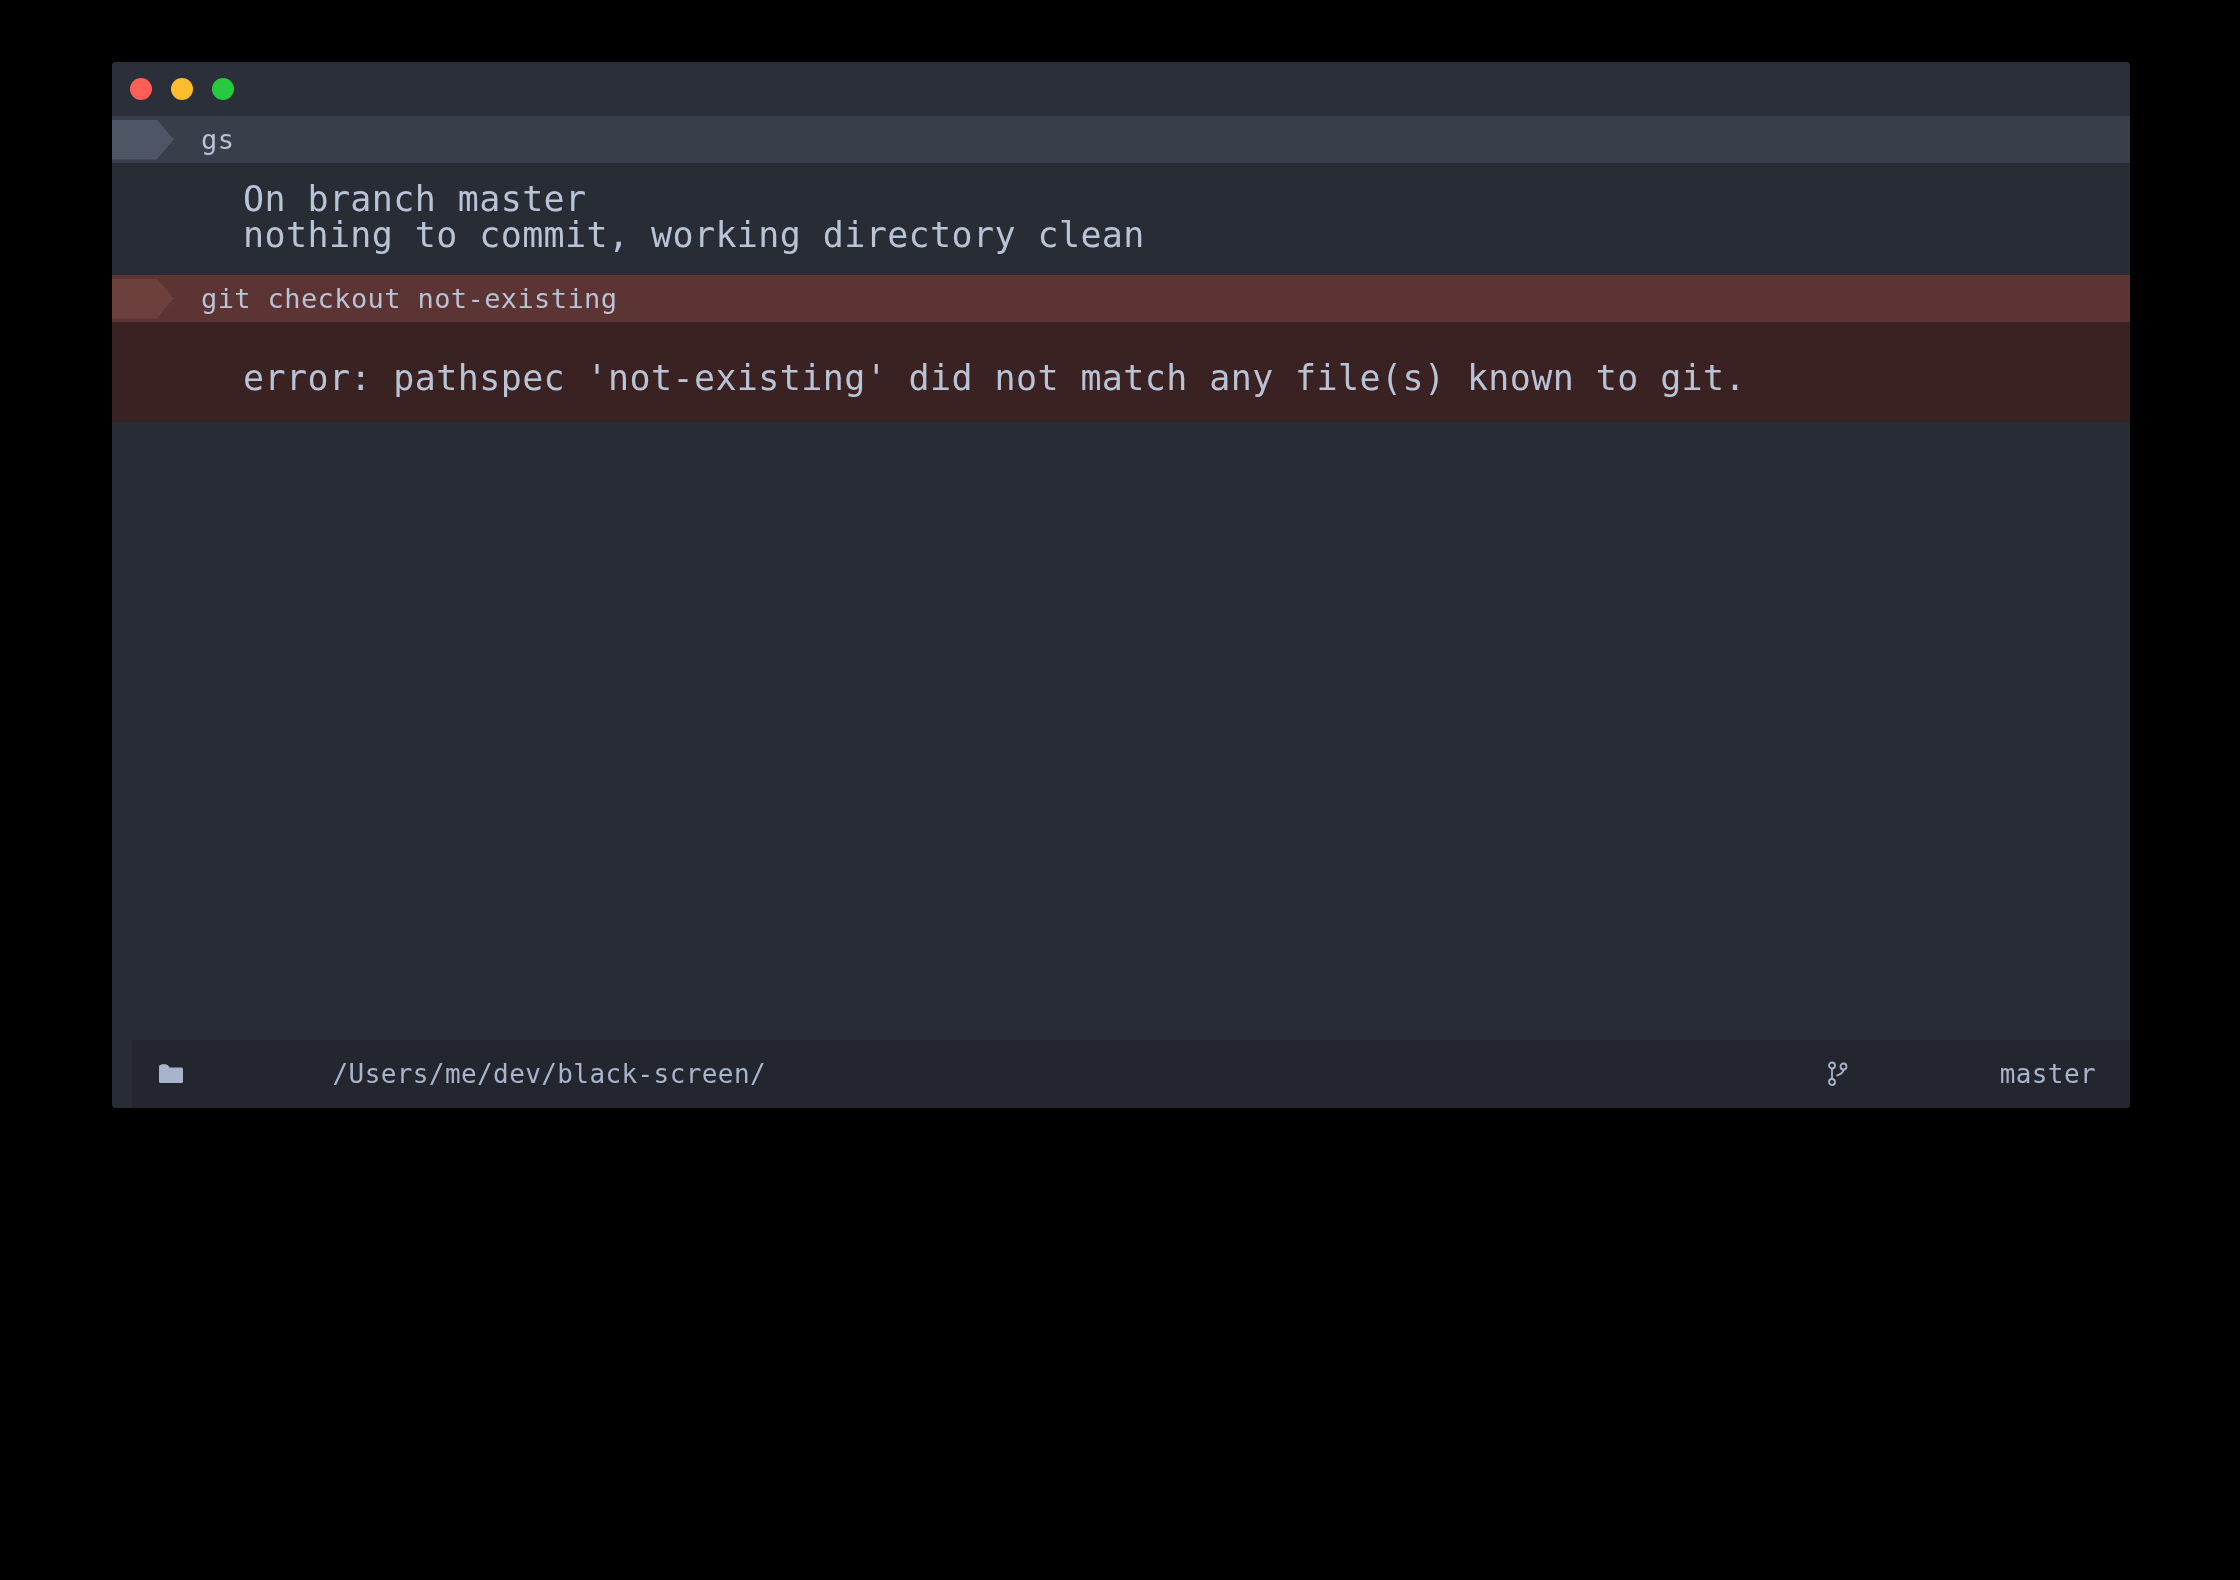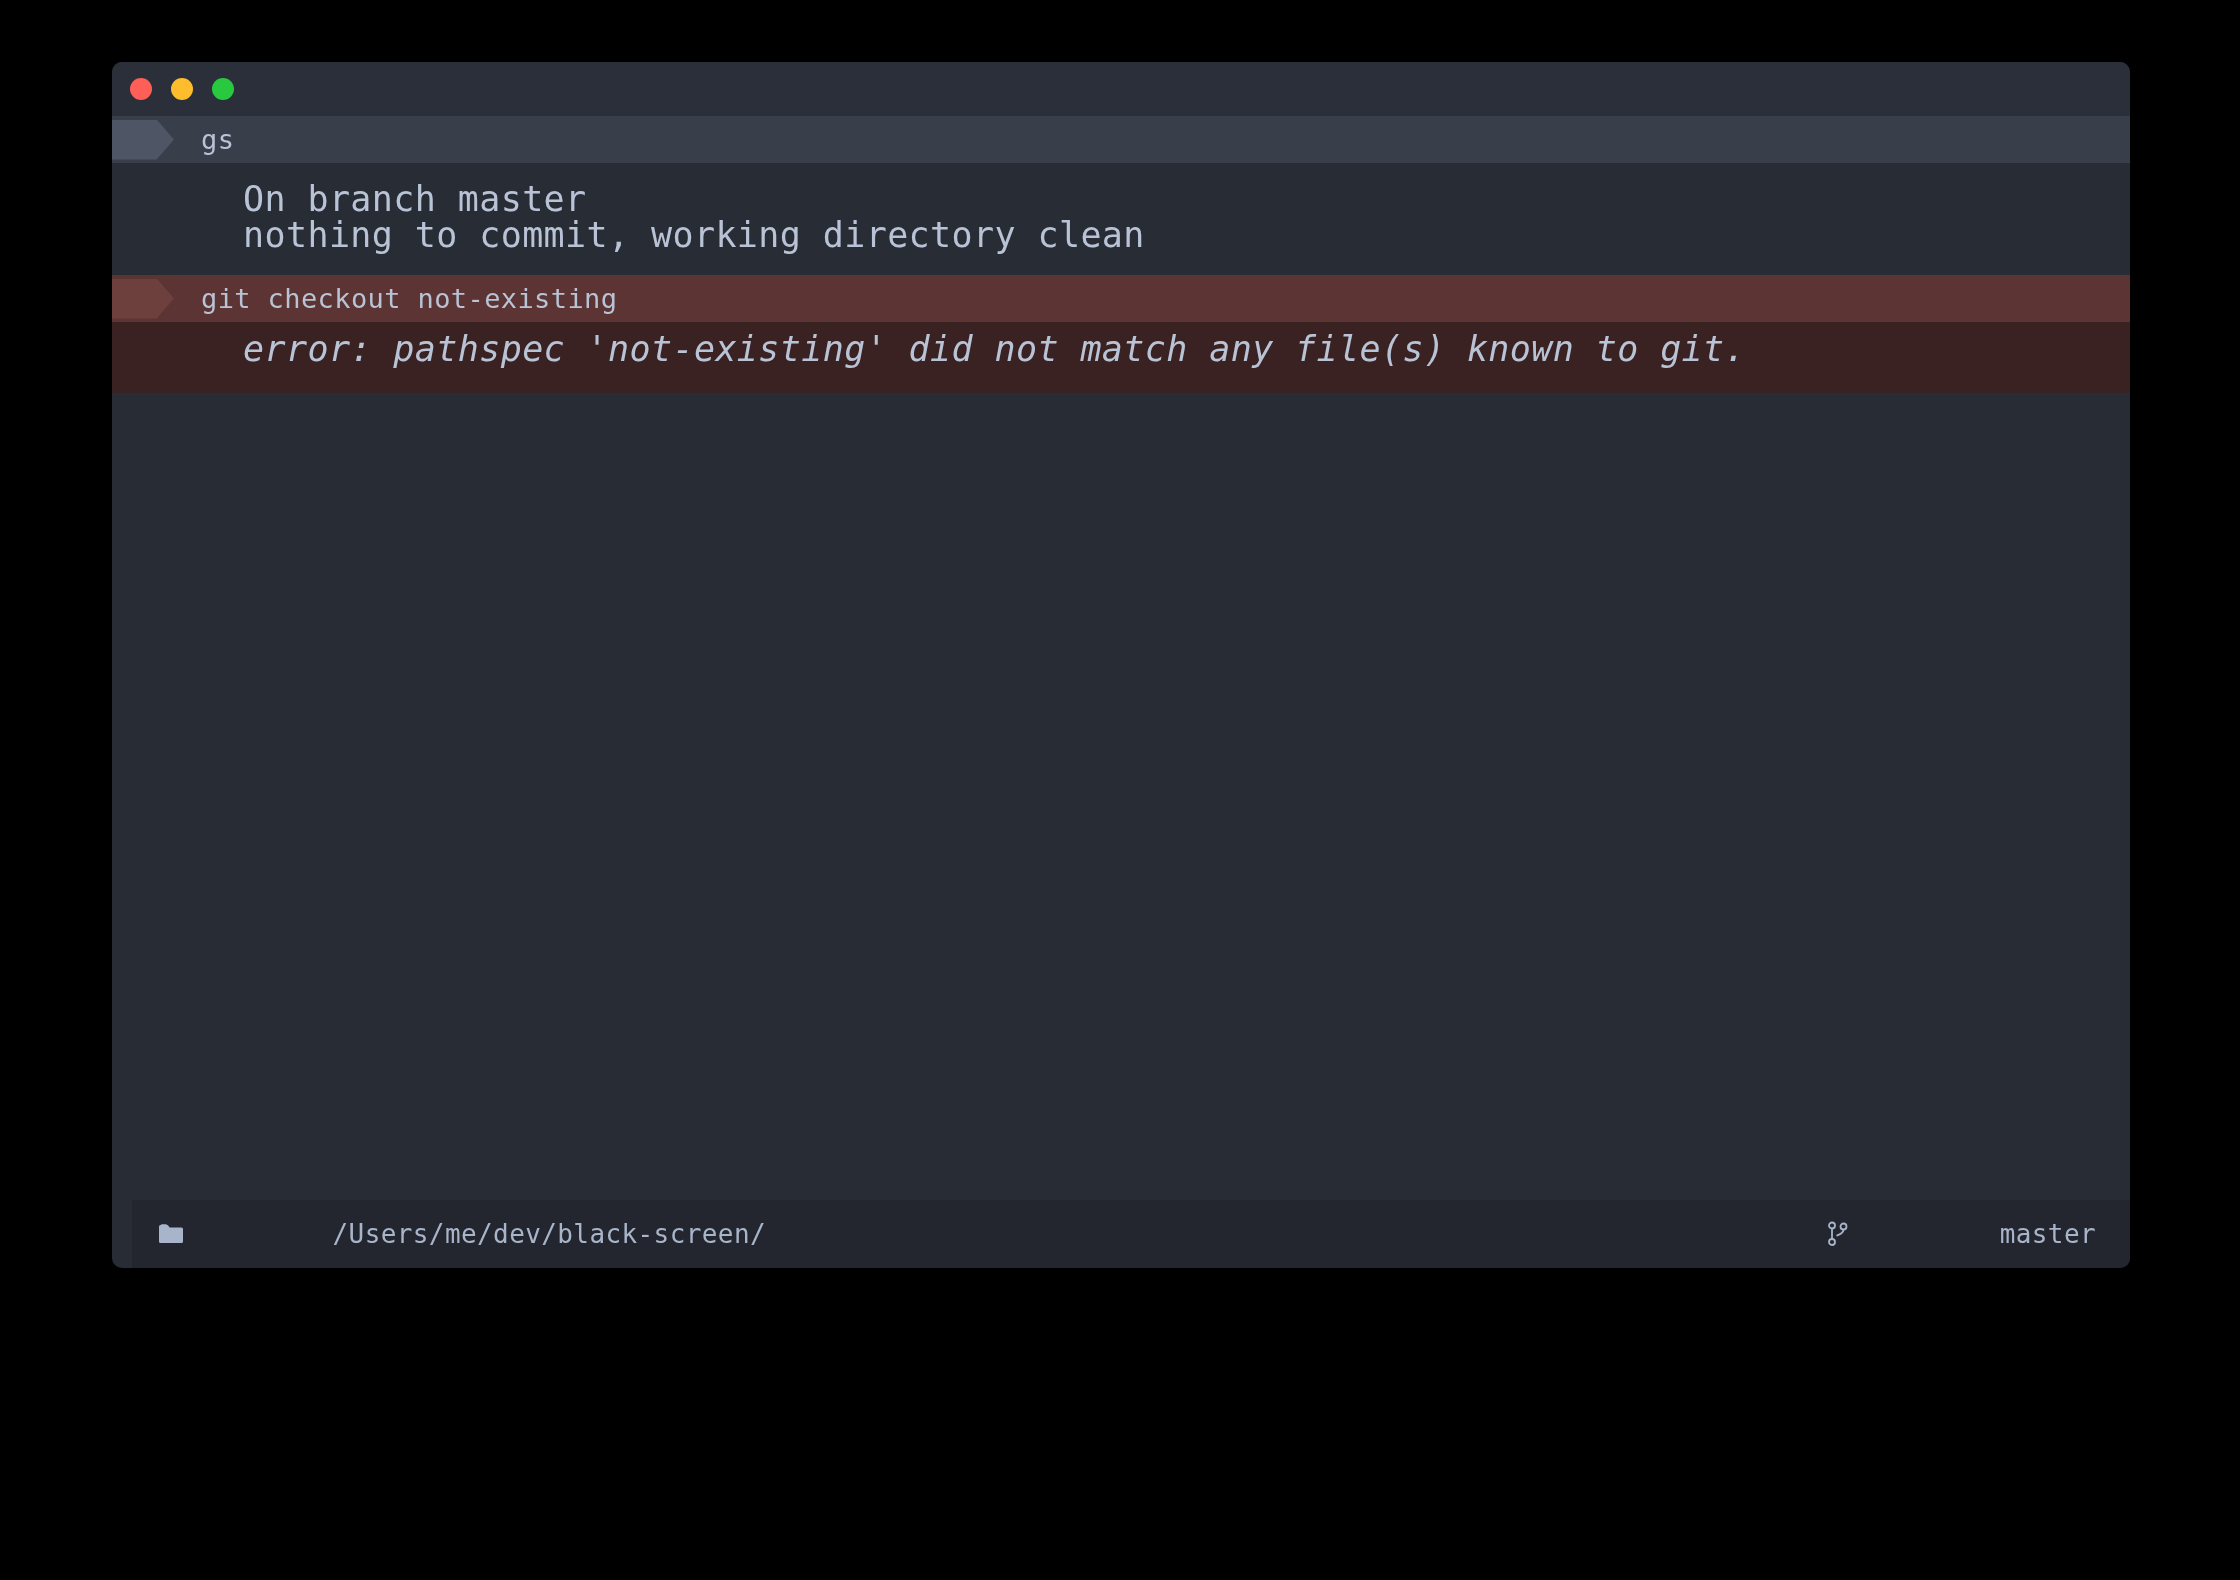--- a/index.html
+++ b/index.html
@@ -20,22 +20,22 @@
     height: 1580px;
     background: #000000;
   }
 
   
   #window {
     position: absolute;
     left: 112px;
     top: 62px;
     width: 2018px;
-    height: 1206px;
-    border-radius: 10px;
+    height: 1046px;
+    border-radius: 4px;
     background: #282c35;
     overflow: hidden;
     display: flex;
     flex-direction: column;
   }
 
   
   #titlebar {
     height: 54px;
     flex: 0 0 54px;
@@ -112,22 +112,21 @@
     margin-left: 1px;
     vertical-align: middle;
   }
 
   .output-block {
     background: #282c35;
     padding: 18px 0 22px 0;
   }
   .output-block.error {
     background: #3b2222;
-    padding: 9px 0 26px 0;
-    font-style: italic;
+    padding: 38px 0 26px 0;
   }
 
   .output-line {
     font-size: 35px;
     line-height: 36px;
     letter-spacing: 0.4px;
     color: #b9c3d6;
     white-space: pre;
     padding-left: 131px;
   }

